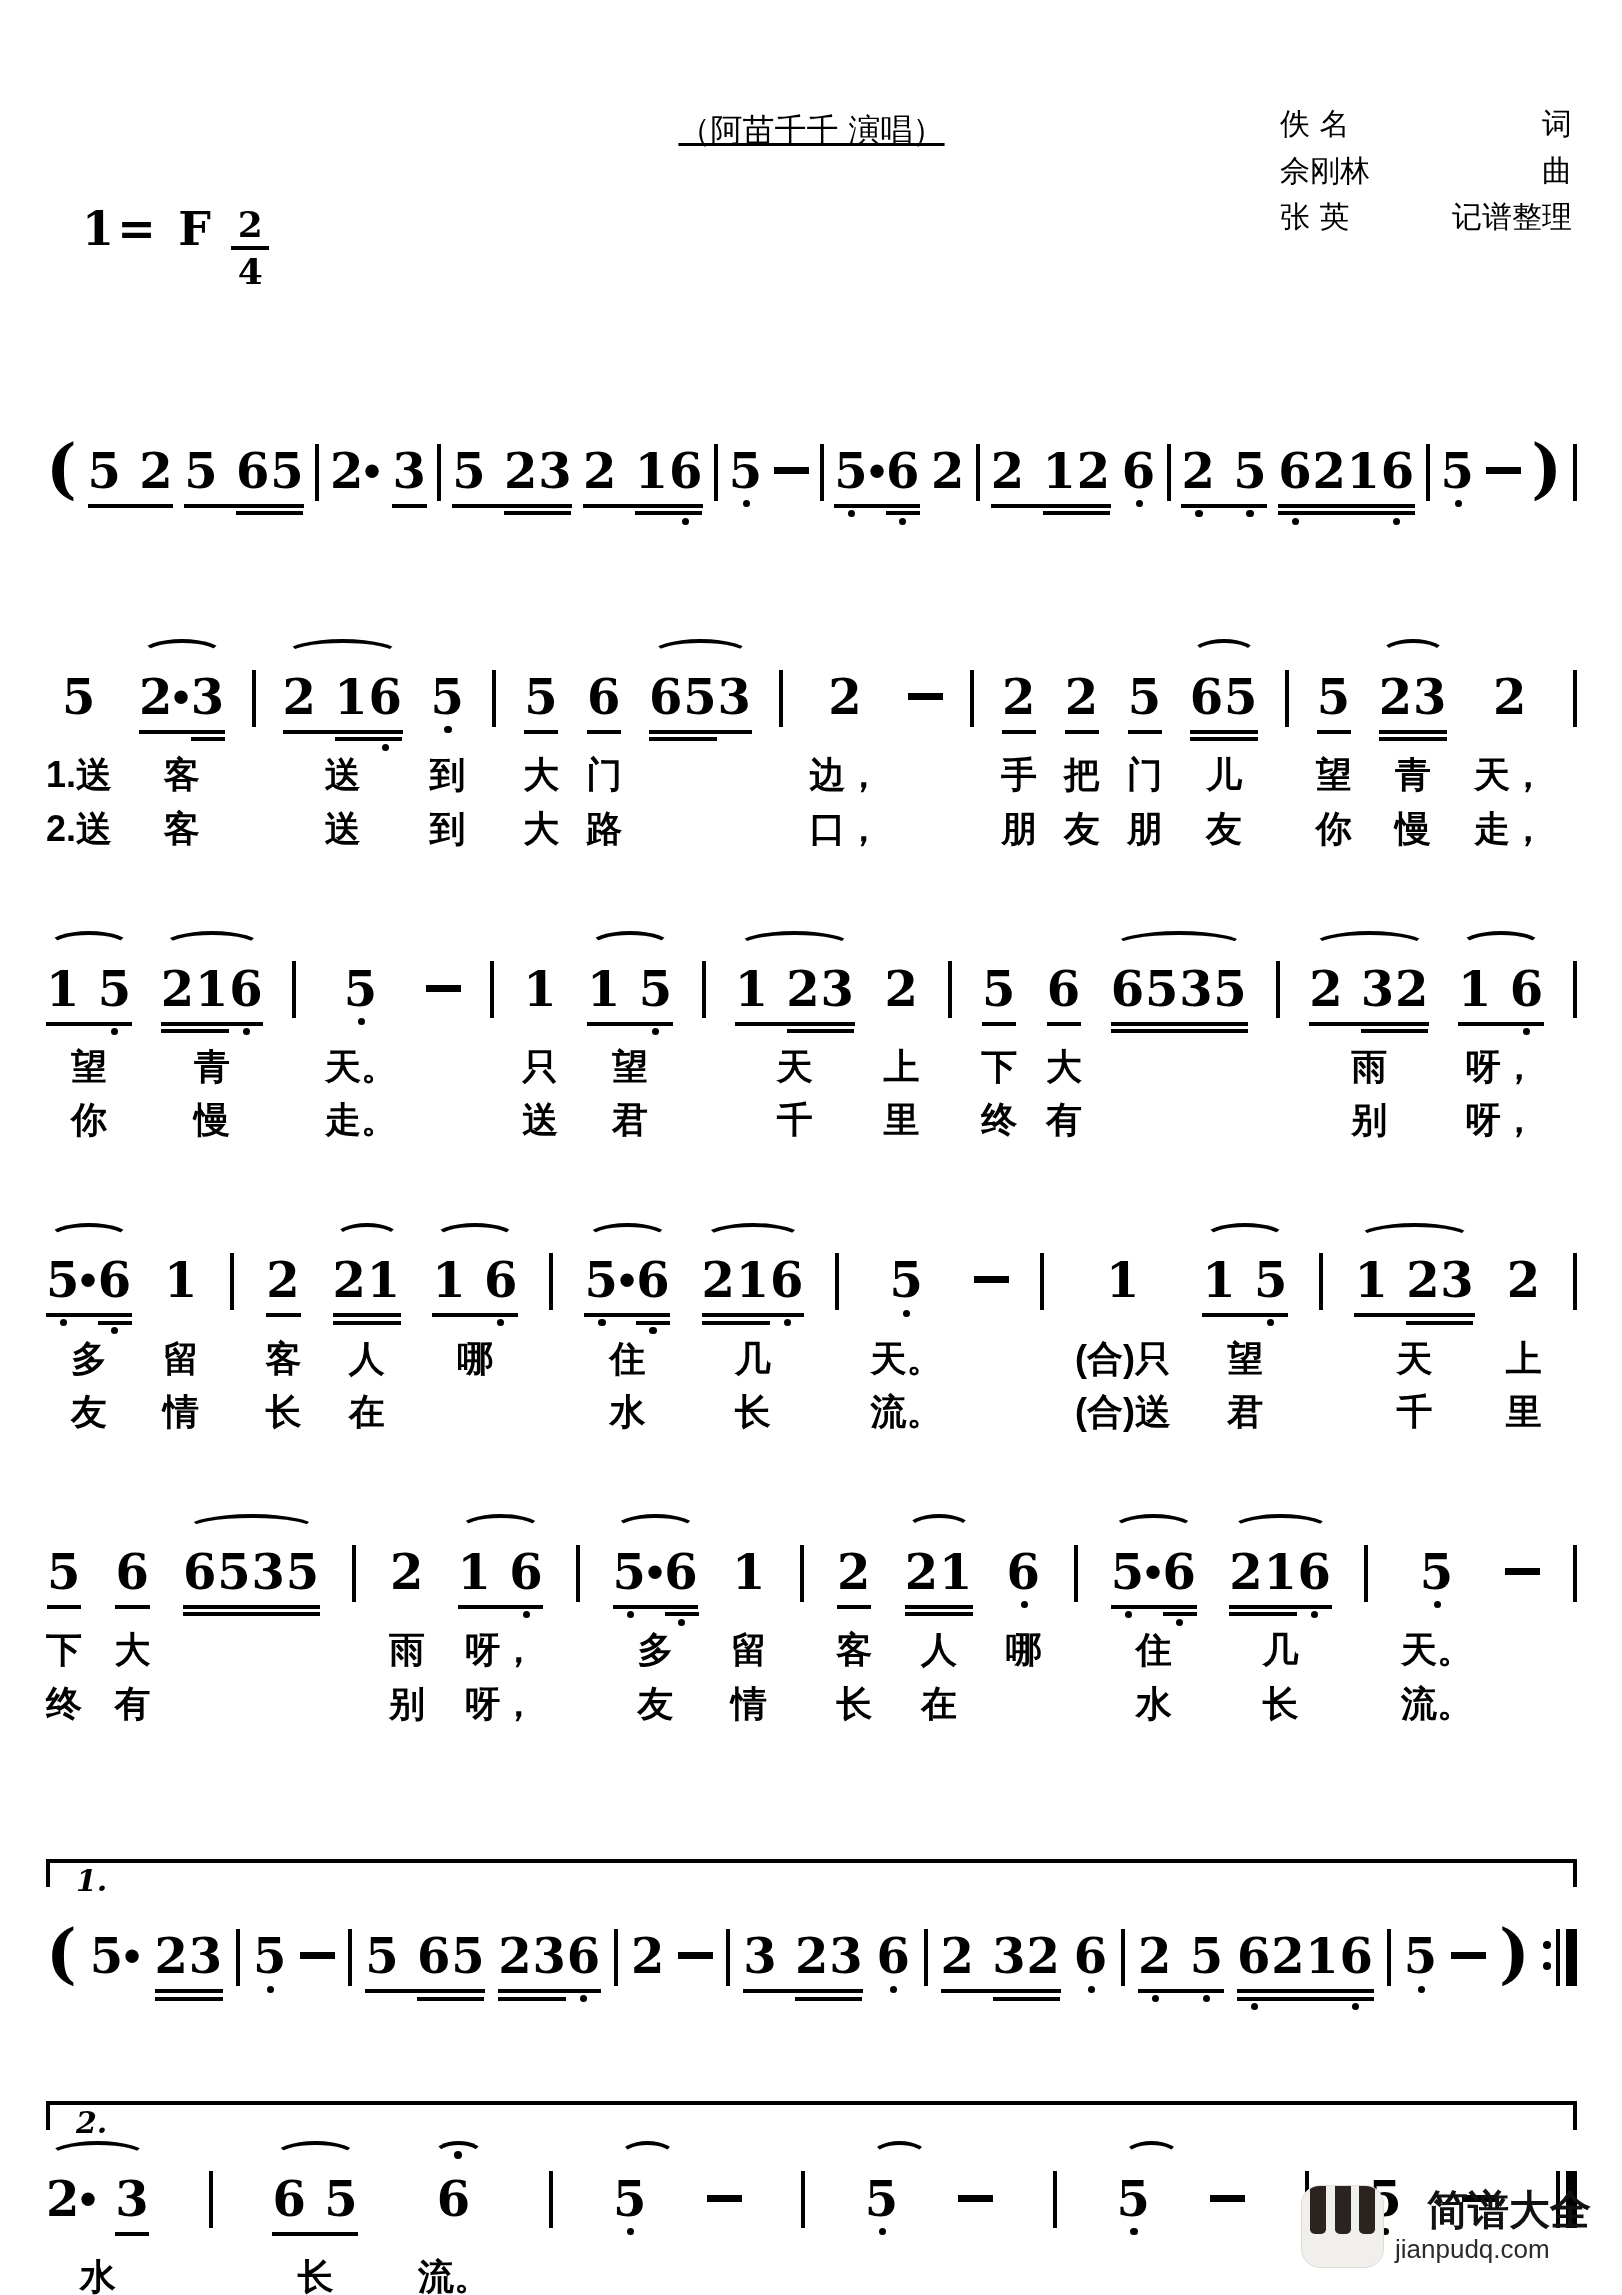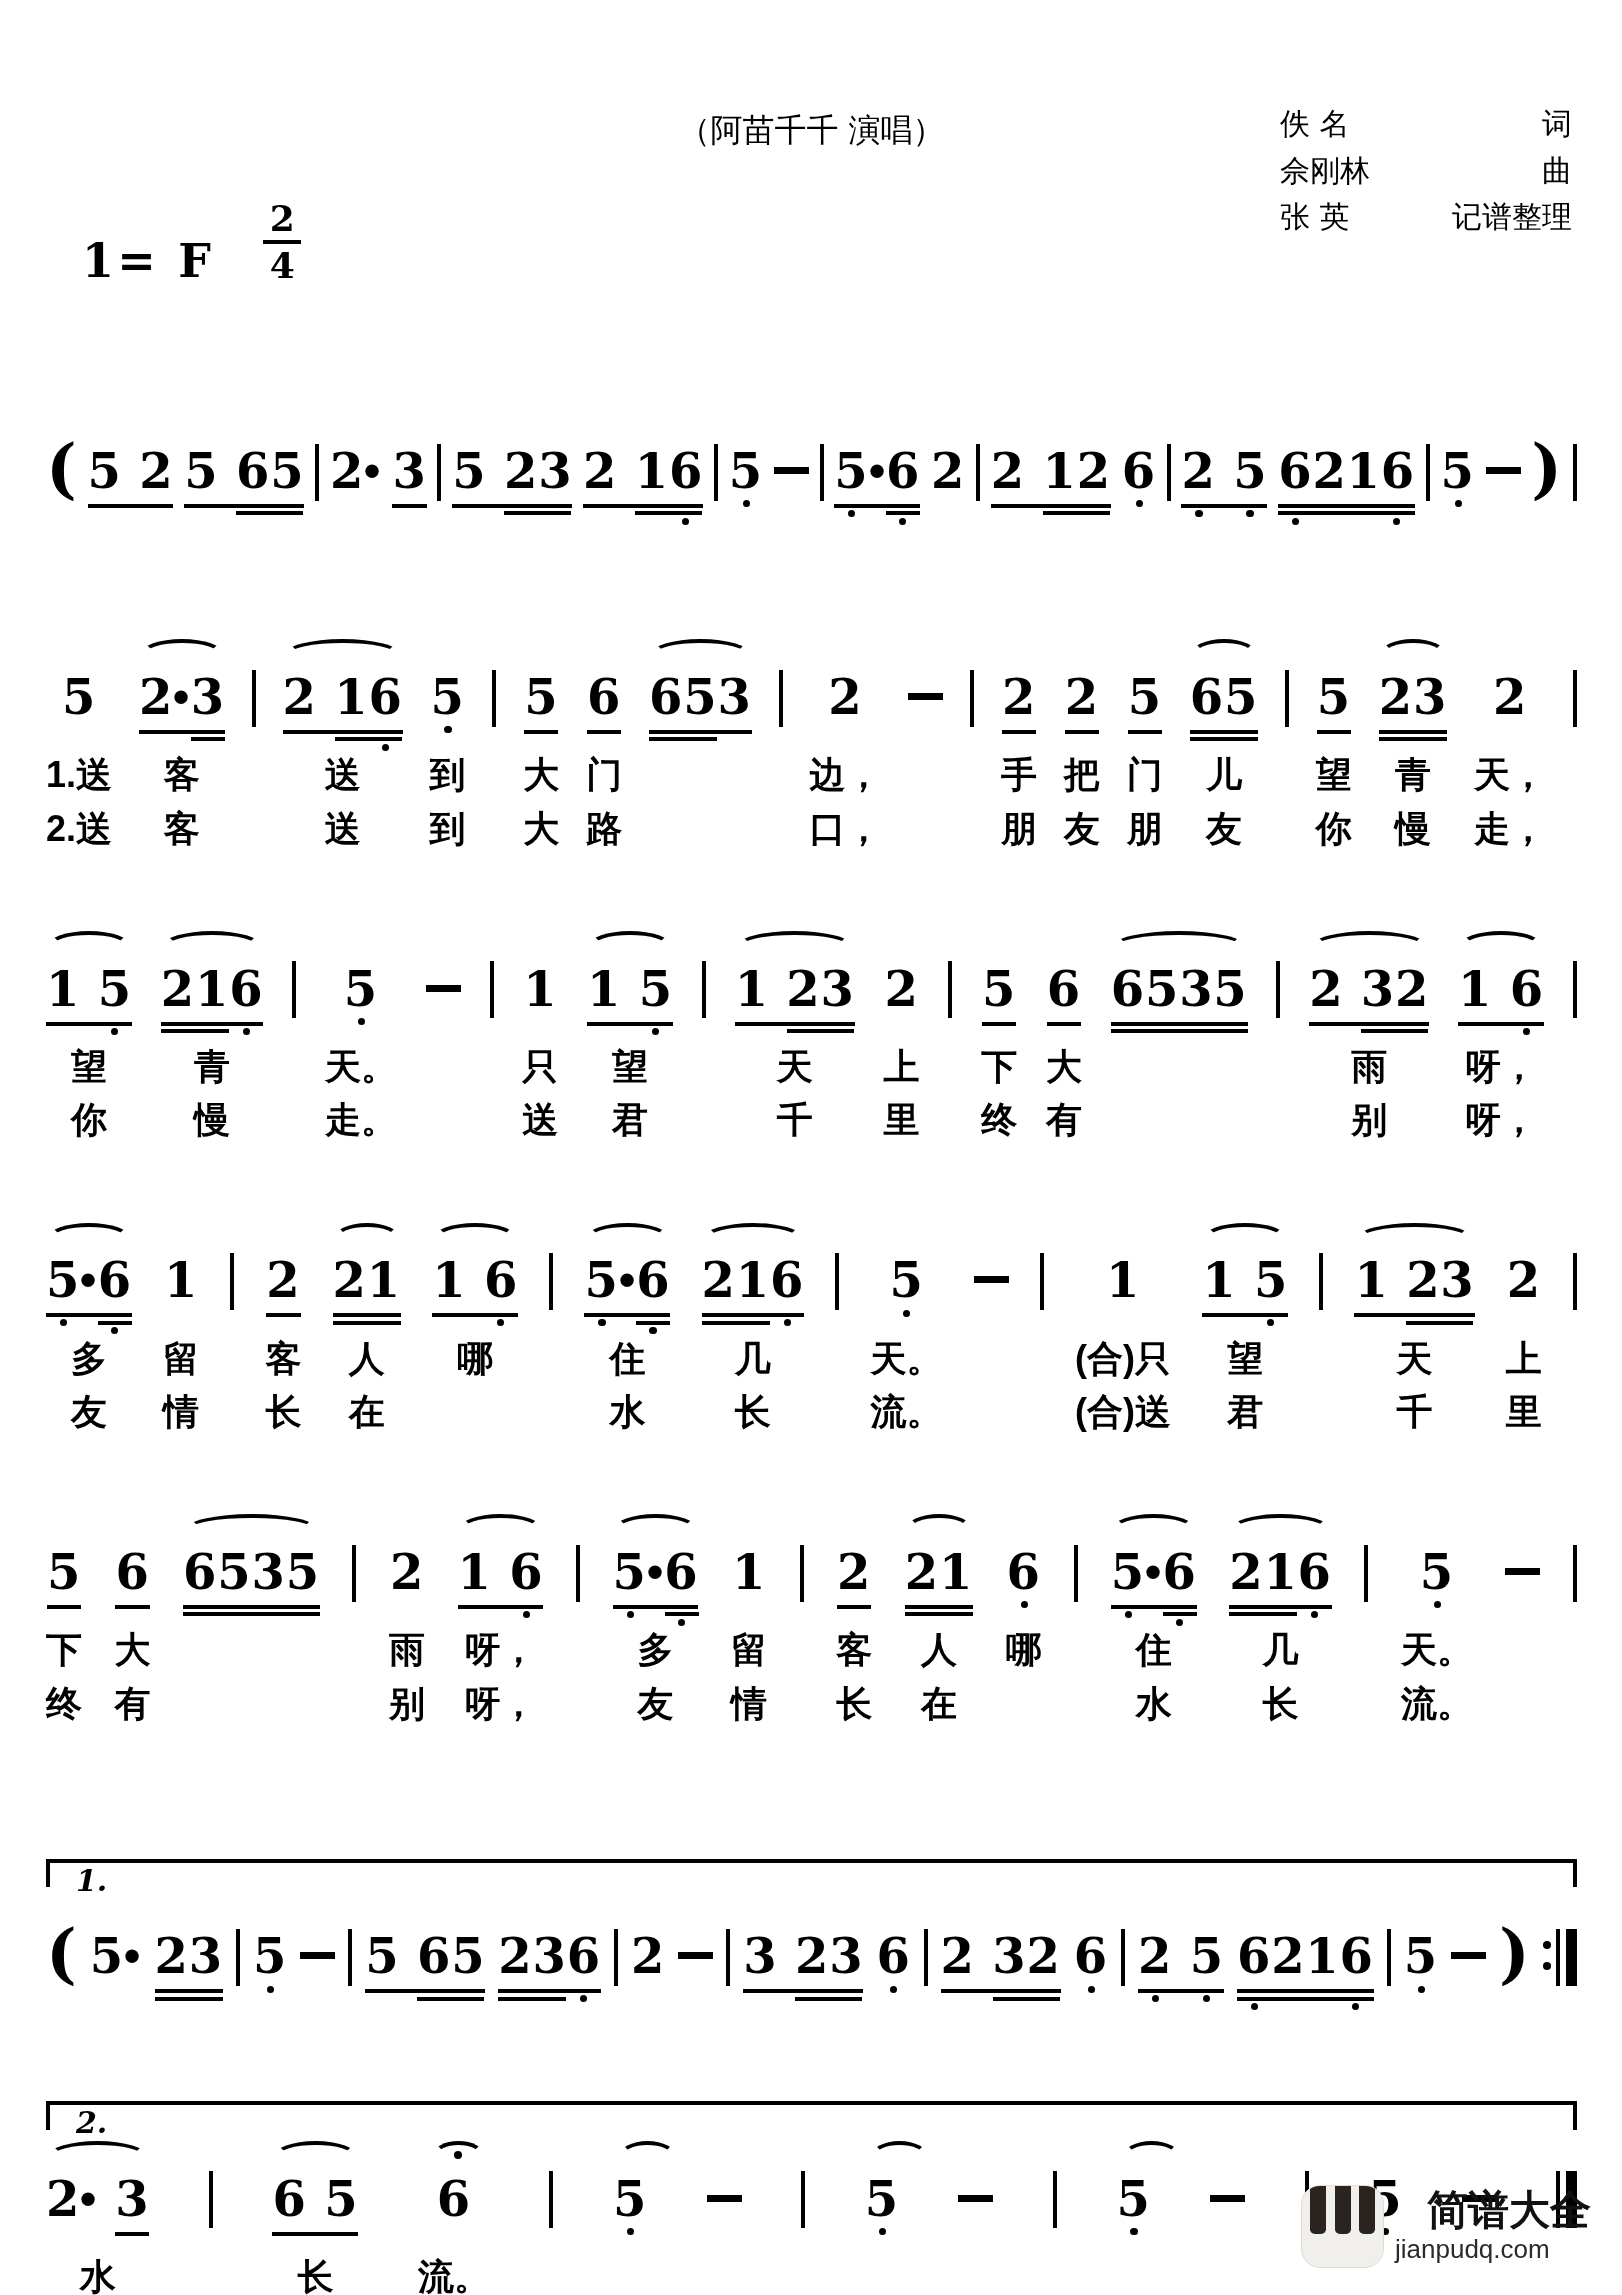--- a/index.html
+++ b/index.html
@@ -1,24 +1,24 @@
 <!DOCTYPE html>
 <html style="font-size:12.7px"><head>
 <meta charset="utf-8">
 <style>
   html,body{margin:0;padding:0;background:#888;}
   .page{width:1623px;height:2295px;background:#ffffff;position:relative;overflow:hidden;
         color:#000;font-family:"DejaVu Serif","Liberation Serif",serif;}
   
   .header{position:relative;padding-top:76px;height:293px;}
   .title{text-align:center;font:700 62px/1.15 "DejaVu Serif","Liberation Serif",serif;letter-spacing:22px;margin-left:22px;}
-  .subtitle{text-align:center;font:400 32px/1.2 "DejaVu Serif","Liberation Serif",serif;margin-top:35px;}
+  .subtitle{text-align:center;font:400 32px/1.2 "DejaVu Serif","Liberation Serif",serif;margin-top:35px;text-decoration:underline;}
   .credits{position:absolute;right:51px;top:101px;width:292px;font:400 30px/1.55 "DejaVu Serif","Liberation Serif",serif;}
   .credit-row{display:flex;justify-content:space-between;}
-  .keyline{position:absolute;left:82px;top:200px;display:flex;align-items:flex-end;gap:32px;}
+  .keyline{position:absolute;left:82px;top:206px;display:flex;align-items:flex-start;}
   .key{font:700 46px/1 "DejaVu Serif","Liberation Serif",serif;letter-spacing:3.2px;}
   .timesig{display:inline-flex;flex-direction:column;align-items:center;margin-left:17.4px;
            font:700 36px/1.05 "DejaVu Serif","Liberation Serif",serif;}
   .timesig .num{border-bottom:4px solid #000;padding:0 6.3px 2.4px;}
   .timesig .den{padding-top:2.4px;}
   
   #systems{margin:0 46px;}
   .system{position:relative;}
   .sys1{margin-top:46px;}
   .sys2{margin-top:117px;}

